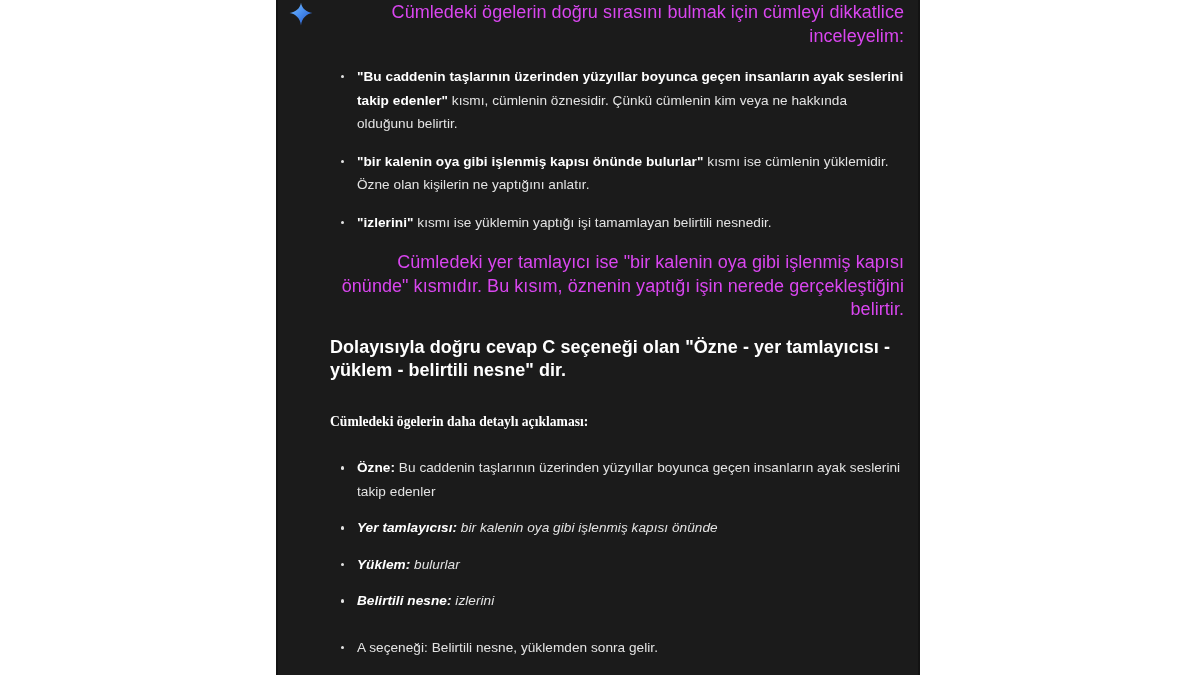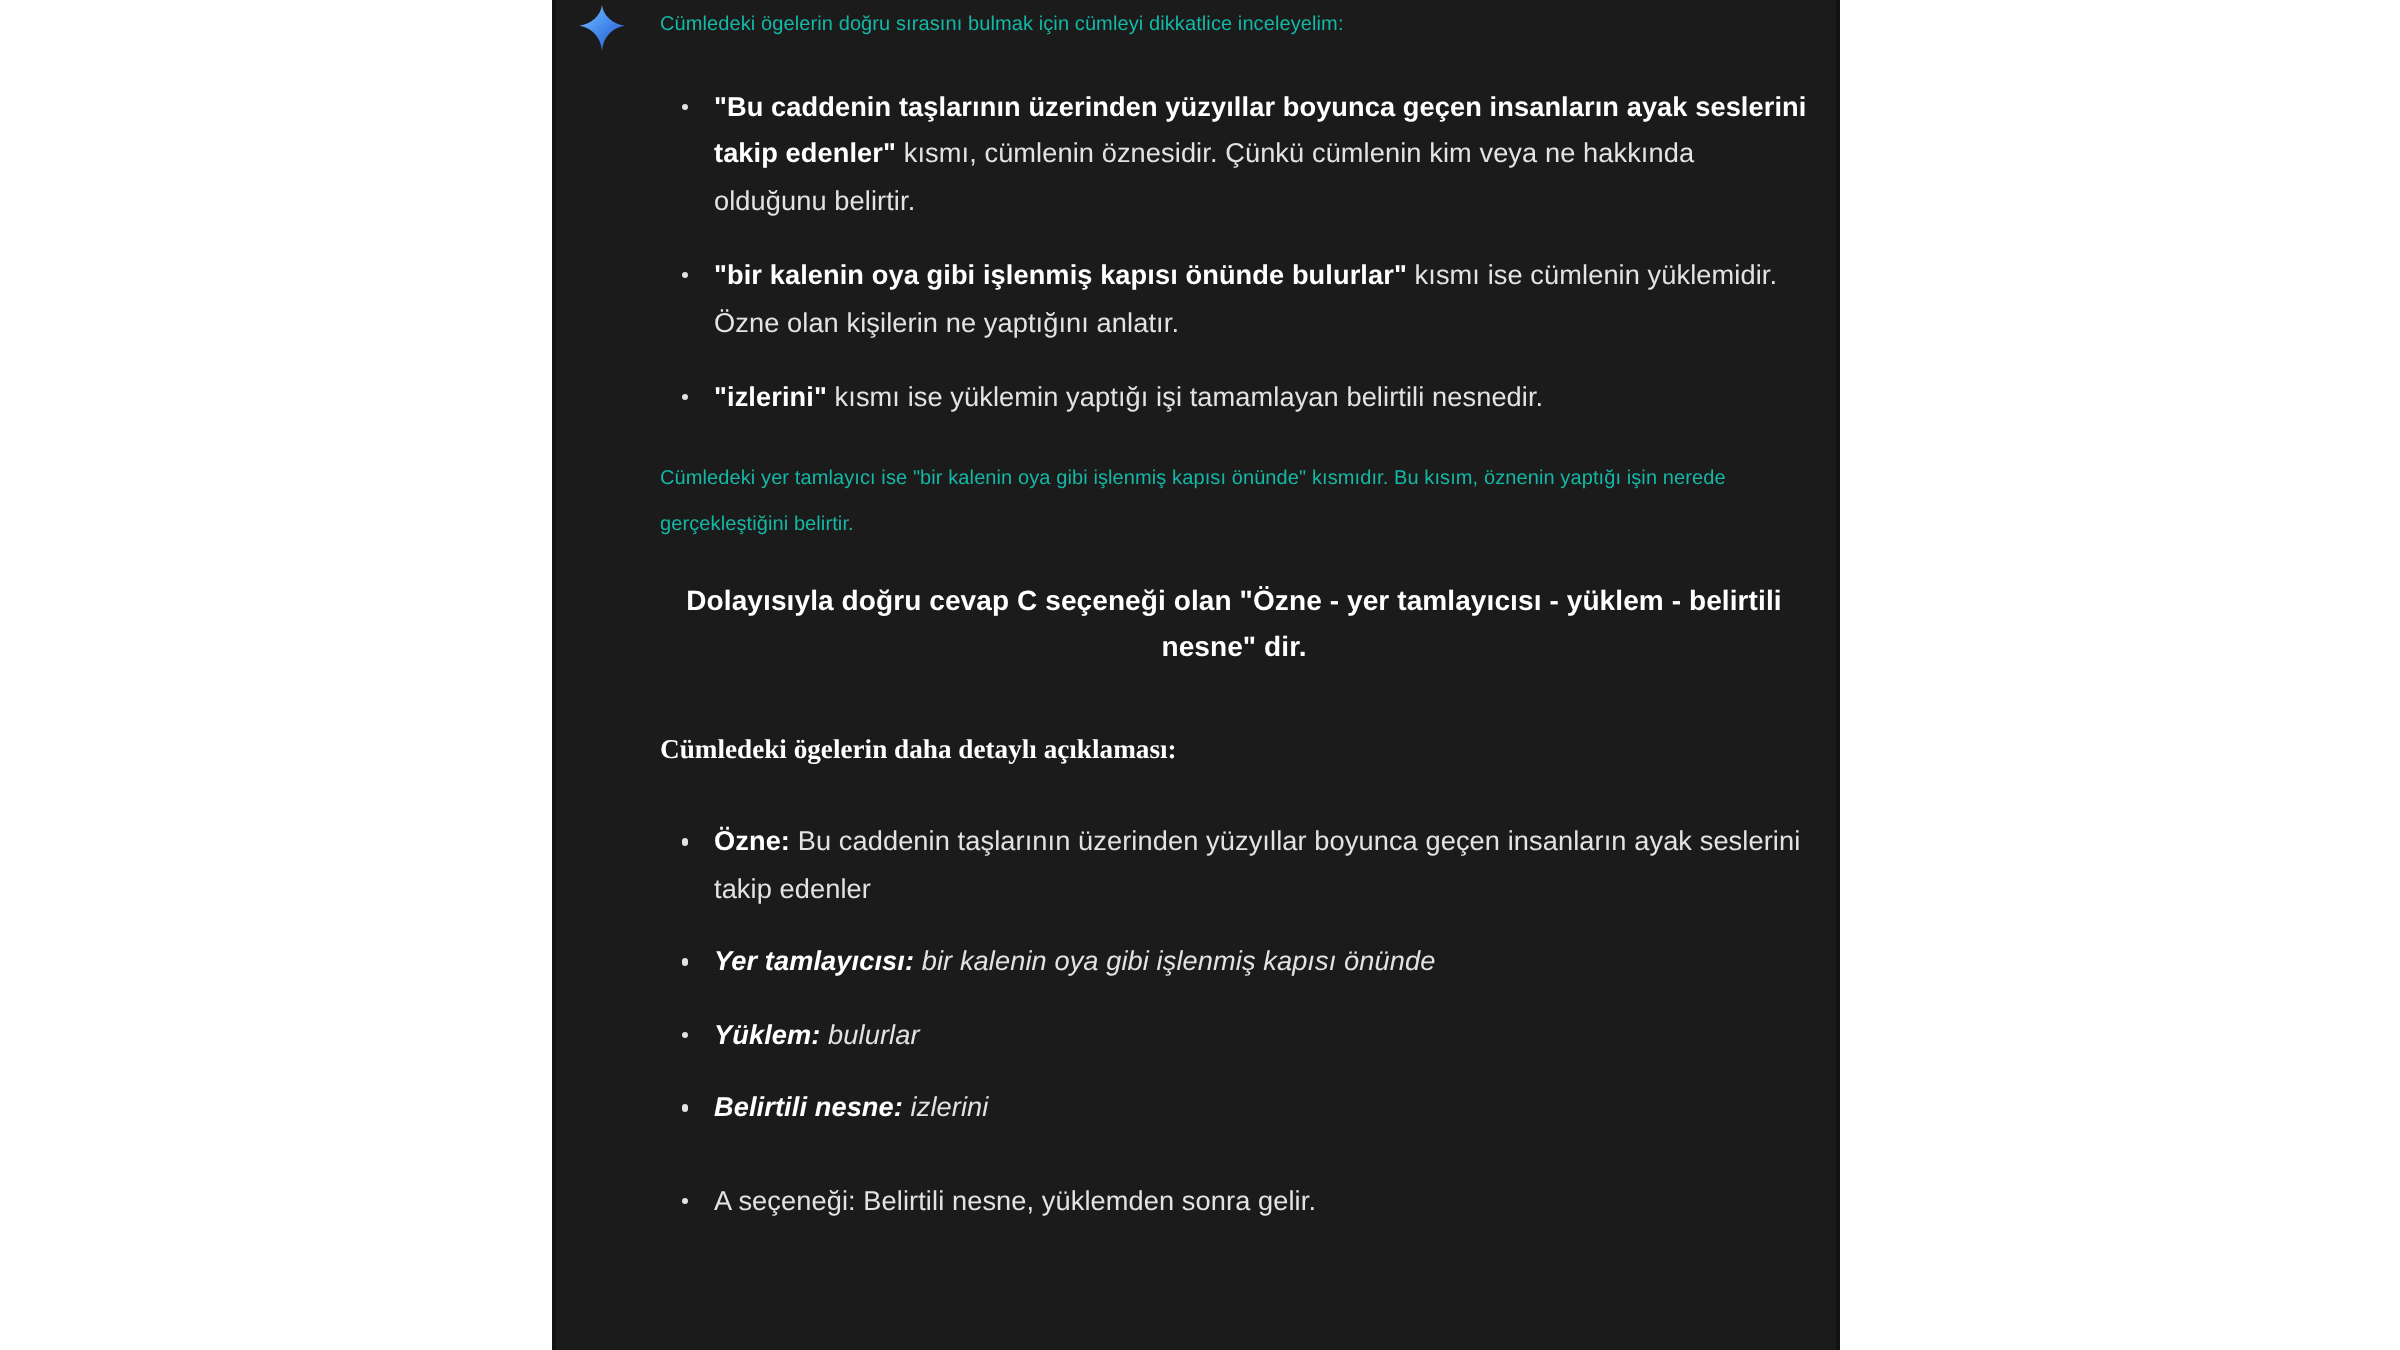--- a/index.html
+++ b/index.html
@@ -71,25 +71,26 @@
 
   
   .content {
     padding-left: 52px;
     padding-right: 14px;
     box-sizing: border-box;
   }
 
   p.para {
     margin: 0 0 0 0;
-    color: #14b8a6;
-    font-size: 10px;
+    color: #d946ef;
+    font-size: 18px;
     line-height: 23.5px;
     letter-spacing: 0.05px;
     font-weight: 400;
+    text-align: right;
   }
 
   p.para.first { margin-top: 1px; }
 
   .gap-lg { height: 17px; }
   .gap-md { height: 14px; }
   .gap-sm { height: 9px; }
 
   ul.bullets {
     list-style: none;
@@ -131,25 +132,24 @@
     color: #ffffff;
     font-weight: 700;
     font-size: 13.6px;
     line-height: 23.5px;
     font-family: Liberation Serif, serif;
   }
 
   .bold-para {
     color: #ffffff;
     font-weight: 700;
-    font-size: 14px;
+    font-size: 18px;
     line-height: 23.5px;
     letter-spacing: 0.05px;
     margin: 0;
-    text-align: center;
   }
 </style>
 </head>
 <body>
 
 <div class="screen">
 
   <div class="left-gutter"></div>
 
   <div class="response-panel">

